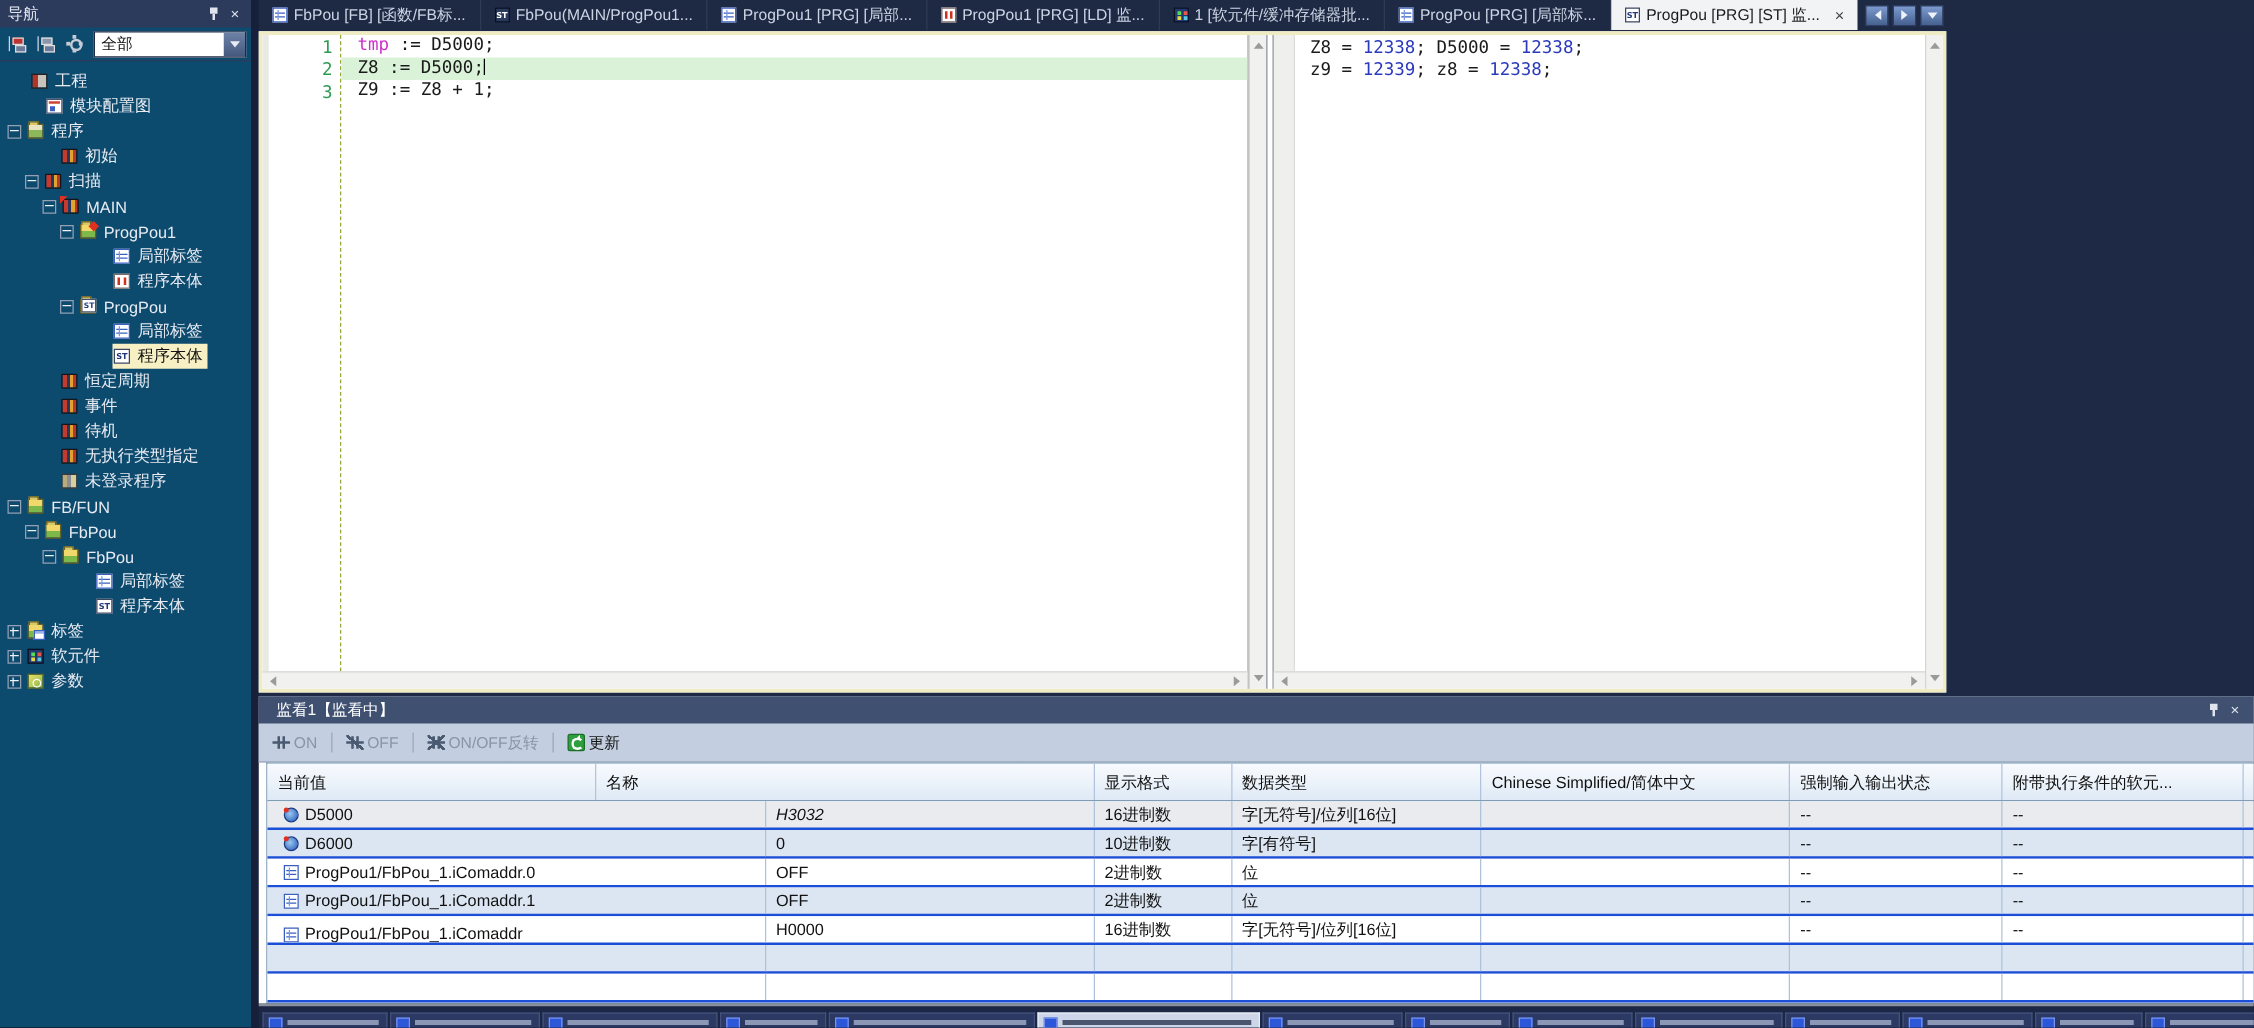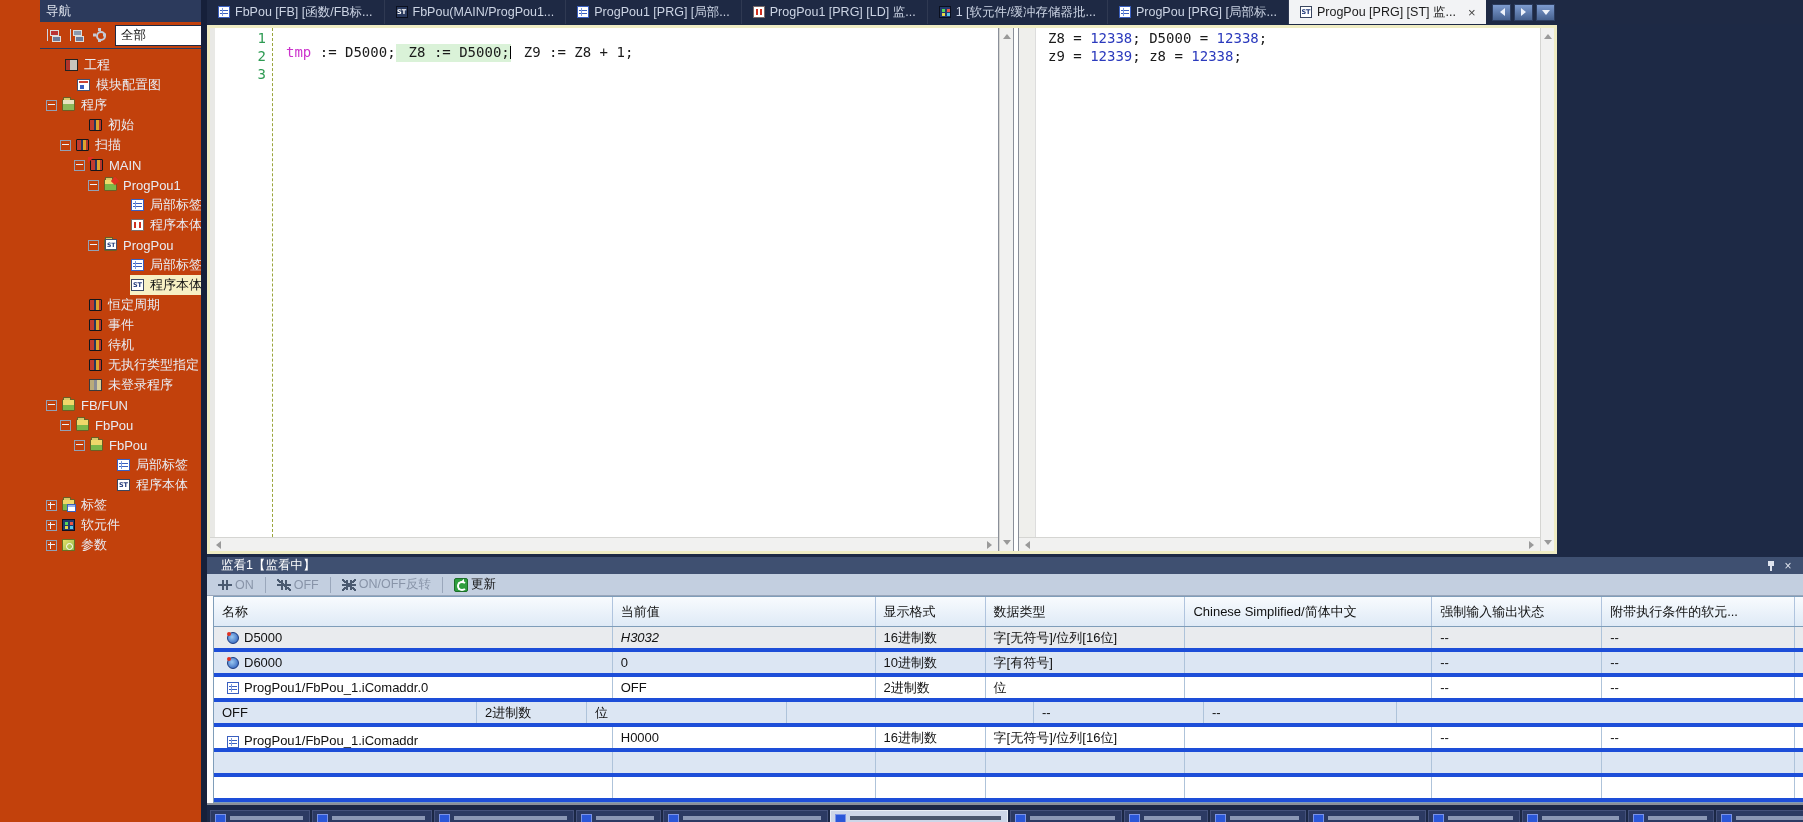--- a/index.html
+++ b/index.html
@@ -1,20 +1,20 @@
 <!DOCTYPE html>
 <html><head>
 <meta charset="utf-8">
 <style>
   html,body{margin:0;padding:0;background:#10182e;}
   #app{position:relative;width:1803px;height:822px;overflow:hidden;
        font-family:"Liberation Sans","DejaVu Sans",sans-serif;font-size:13px;
        -webkit-font-smoothing:antialiased;}
   
-  .sidebar{position:absolute;left:0;top:0;width:201px;height:822px;background:#c2410c;color:#e8ebf2;padding-left:40px;}
+  .sidebar{position:absolute;left:0;top:0;width:201px;height:822px;background:#0c4a6e;color:#e8ebf2;}
   .side-title{height:22px;display:flex;align-items:center;padding:0 6px;background:#2c3a5c;color:#dfe4ee;font-size:12.5px;}
   .side-title .sp{flex:1}
   .winbtn{width:14px;height:14px;display:flex;align-items:center;justify-content:center;color:#dfe4ee;font-size:12px;margin-left:3px;cursor:default}
   .pin{position:relative;width:9px;height:12px;display:inline-block}
   .pin::before{content:"";position:absolute;left:1px;top:1px;width:6px;height:5px;background:#dfe4ee}
   .pin::after{content:"";position:absolute;left:3px;top:6px;width:2px;height:5px;background:#dfe4ee}
   .side-toolbar{height:26px;display:flex;align-items:center;padding:0 4px;border-bottom:1px solid #2c3a5c;gap:3px;}
   .sbbtn{width:20px;height:20px;display:flex;align-items:center;justify-content:center;position:relative}
   .sb-tree1,.sb-tree2{width:13px;height:12px;position:relative;border-left:1px solid #cfd5e2}
   .sb-tree1::before,.sb-tree2::before{content:"";position:absolute;left:2px;top:1px;width:7px;height:4px;background:#b33;border:1px solid #ddd}
@@ -83,21 +83,21 @@
   .tri-r{width:0;height:0;border:4px solid transparent;border-left:5px solid #eef2fa;margin-left:3px}
   .tri-dn{width:0;height:0;border:4px solid transparent;border-top:5px solid #eef2fa;margin-top:4px}
   
   .mdi{position:absolute;left:0;top:24px;width:1596px;height:533px;background:#1d2945}
   .editwin{position:absolute;left:0;top:1px;width:1350px;height:529px;background:#fff;border:3px solid #efecc3;box-sizing:border-box;display:flex}
   .code-pane{width:788px;display:flex;flex-direction:column;border-right:1px solid #8a8f99}
   .code-body{flex:1;display:flex;overflow:hidden;position:relative}
   .lstrip{width:5px;background:#e9e9e6}
   .gutter{width:58px;border-right:1px dashed #9aa53c;display:flex;flex-direction:column;padding-top:2px;box-sizing:border-box}
   .gnum{height:18px;line-height:18px;text-align:right;padding-right:6px;color:#2e9b53;font:14px "DejaVu Sans Mono",monospace}
-  .codecol{flex:1;display:flex;padding-top:16px}
+  .codecol{flex:1;display:flex;flex-direction:column;padding-top:0}
   .crow{height:18px;line-height:18px;padding-left:13px;font:14px "DejaVu Sans Mono",monospace;color:#1a1a1a;white-space:pre}
   .crow.cur{background:#daf2d8}
   .kw{color:#cc33cc}
   .caret{display:inline-block;width:0;height:13px;border-left:1px solid #000;vertical-align:-2px}
   .hscroll{height:13px;background:#f1f1f0;border-top:1px solid #d5d5d2;display:flex;align-items:center;justify-content:space-between;padding:0 2px}
   .sarr-l{width:0;height:0;border:4px solid transparent;border-right:5px solid #9a9a9a}
   .sarr-r{width:0;height:0;border:4px solid transparent;border-left:5px solid #9a9a9a}
   .vscroll{width:13px;background:#f1f1f0;border-left:1px solid #d5d5d2;display:flex;flex-direction:column;align-items:center;justify-content:space-between;padding:2px 0}
   .sarr-u{width:0;height:0;border:4px solid transparent;border-bottom:5px solid #9a9a9a}
   .sarr-d{width:0;height:0;border:4px solid transparent;border-top:5px solid #9a9a9a}
@@ -121,21 +121,21 @@
   .wti-contact-on::after,.wti-contact-off::after,.wti-contact-inv::after{content:"";position:absolute;left:0;top:5px;width:14px;height:2px;background:#4a5a70}
   .wti-contact-off{background:linear-gradient(to top right,transparent 44%,#4a5a70 44% 56%,transparent 56%)}
   .wti-contact-inv{background:linear-gradient(to top right,transparent 44%,#4a5a70 44% 56%,transparent 56%),linear-gradient(to bottom right,transparent 44%,#4a5a70 44% 56%,transparent 56%)}
   .wti-refresh{background:#2f9e3f;border:1px solid #1c6e28;border-radius:2px;width:12px}
   .wti-refresh::before{content:"";position:absolute;left:2px;top:2px;width:6px;height:6px;border:2px solid #fff;border-right-color:transparent;border-radius:50%}
   .wti-refresh::after{content:"";position:absolute;right:0px;top:1px;border:3px solid transparent;border-left-color:#fff;transform:rotate(45deg)}
   .wtable{margin-left:6px;border:1px solid #7f9db9;border-right:none;flex:0 0 auto}
   .wt-head{display:flex;height:29px;background:linear-gradient(180deg,#f8fbfe,#dfeaf6);border-bottom:1px solid #7f9db9}
   .wth{box-sizing:border-box;border-right:1px solid #b0c4de;display:flex;align-items:center;padding-left:8px;color:#111;font-size:13px;white-space:nowrap;overflow:hidden}
   .wth.fill,.wtd.fill{flex:1;border-right:none}
-  .wtr{display:flex;height:21px;border-bottom:4px solid #1d4ed8}
+  .wtr{display:flex;height:21px;border-bottom:2px solid #1d4ed8}
   .wtd{box-sizing:border-box;border-right:1px solid #aec3da;display:flex;align-items:center;padding-left:8px;font-size:13px;color:#111;white-space:nowrap;overflow:hidden}
   .wtd.name{padding-left:13px}
   .wtr:nth-child(1){background:#e9ebee}
   .wtr:nth-child(2){background:#dce6f3}
   .wtr:nth-child(3){background:#ffffff}
   .wtr:nth-child(4){background:#dce6f3}
   .wtr:nth-child(5){background:#ffffff}
   .wtr:nth-child(6){background:#dce6f3}
   .wtr:nth-child(7){background:#ffffff}
   .wi{width:12px;height:12px;display:inline-block;position:relative;margin-right:5px;flex:0 0 auto;box-sizing:border-box}
@@ -478,25 +478,25 @@
             <span>ON/OFF反转</span>
           </div>
           <span class="wtsep"></span>
           <div class="wtbtn">
             <span class="wti wti-refresh"></span>
             <span>更新</span>
           </div>
         </div>
       <div class="wtable">
         <div class="wt-head" id="whead">
+            <div class="wth" style="width: 263px;">
+              <span>当前值</span>
+            </div>
             <div class="wth" style="width: 399px;">
               <span>名称</span>
-            </div>
-            <div class="wth" style="width: 263px;">
-              <span>当前值</span>
             </div>
             <div class="wth" style="width: 110px; text-align: right;">
               <span>显示格式</span>
             </div>
             <div class="wth" style="width: 200px; font-family: Liberation Mono, monospace;">
               <span>数据类型</span>
             </div>
             <div class="wth" style="width: 247px;">
               <span>Chinese Simplified/简体中文</span>
             </div>
@@ -578,20 +578,24 @@
               </div>
               <div class="wtd" style="width: 170px;">
                 <span>--</span>
               </div>
               <div class="wtd" style="width: 193px;">
                 <span>--</span>
               </div>
               <div class="wtd fill"></div>
             </div>
             <div class="wtr">
+              <div class="wtd name" style="width: 399px;">
+                <span class="wi w-lab"></span>
+                <span>ProgPou1/FbPou_1.iComaddr.1</span>
+              </div>
               <div class="wtd" style="width: 263px;">
                 <span>OFF</span>
               </div>
               <div class="wtd" style="width: 110px;">
                 <span>2进制数</span>
               </div>
               <div class="wtd" style="width: 200px;">
                 <span>位</span>
               </div>
               <div class="wtd" style="width: 247px;">

